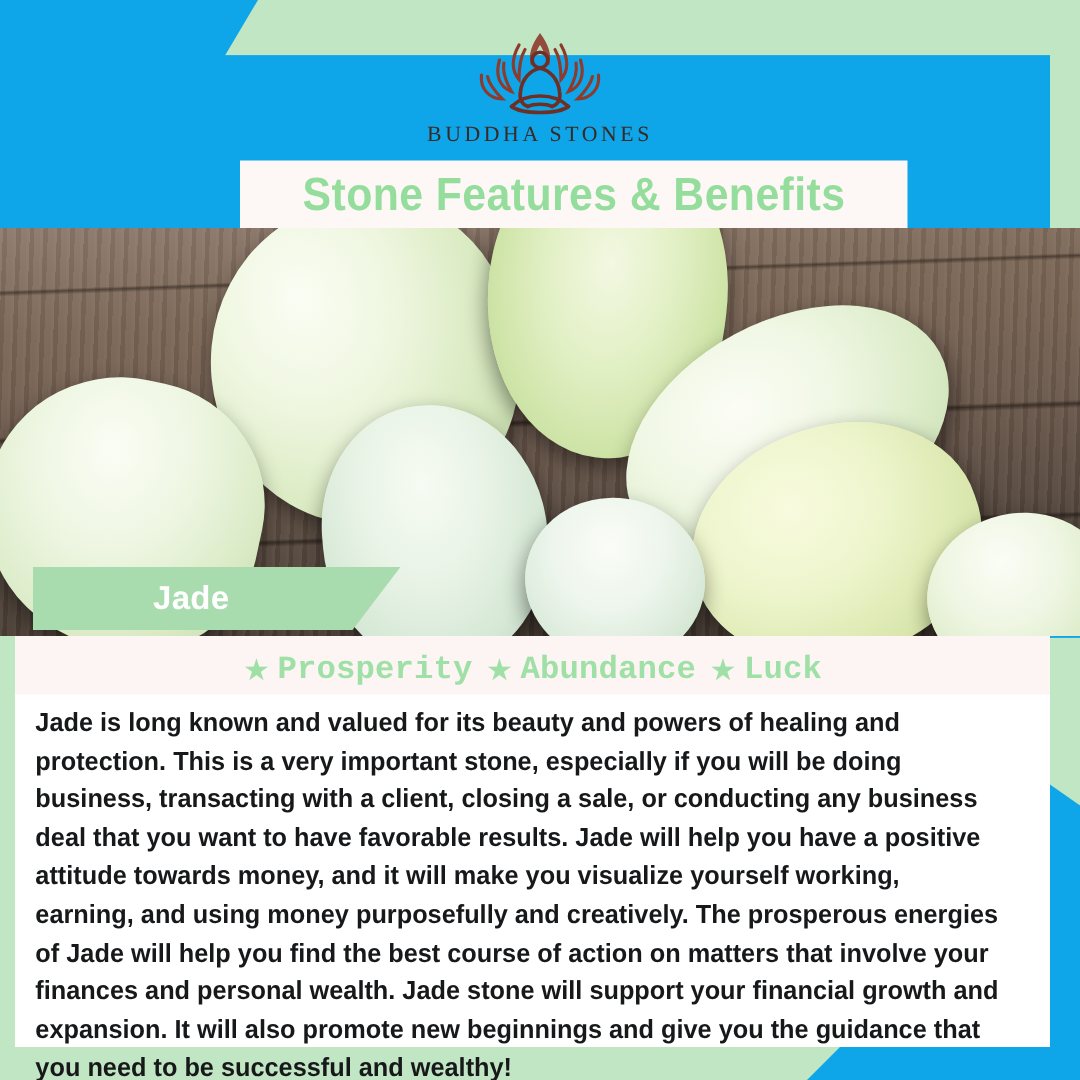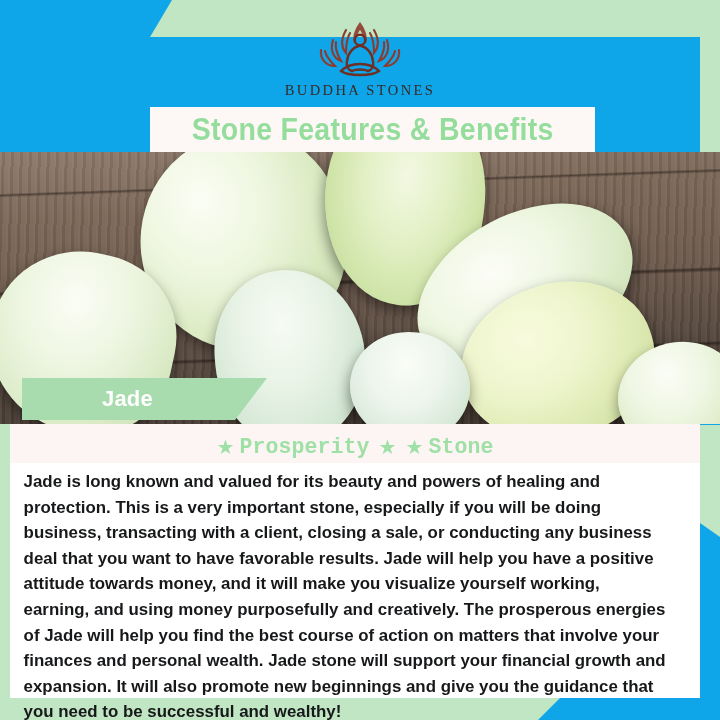--- a/index.html
+++ b/index.html
@@ -81,21 +81,21 @@
     font-family: "Liberation Serif", serif;
     font-size: 14.5px;
     letter-spacing: 2.4px;
     color: #3a2a26;
     font-weight: 400;
   }
 
   
   .title-banner {
     position: absolute;
-    top: 107px; left: 150px;
+    top: 107px; left: 160px;
     width: 445px; height: 45px;
     background: #fdf8f6;
     display: flex;
     align-items: center;
     justify-content: center;
     z-index: 4;
     text-align: right;
   }
   .title-text {
     font-size: 31px;
@@ -290,23 +290,24 @@
 
   <div class="card">
 
     <div class="benefits">
       <div class="benefit">
         <span class="benefit-star">★</span>
         <span class="benefit-label">Prosperity</span>
       </div>
       <div class="benefit">
         <span class="benefit-star">★</span>
+        <span class="benefit-label">Abundance</span>
       </div>
       <div class="benefit">
         <span class="benefit-star">★</span>
-        <span class="benefit-label">Stone</span>
+        <span class="benefit-label">Luck</span>
       </div>
     </div>
 
     <p class="body-text">Jade is long known and valued for its beauty and powers of healing and protection. This is a very important stone, especially if you will be doing business, transacting with a client, closing a sale, or conducting any business deal that you want to have favorable results. Jade will help you have a positive attitude towards money, and it will make you visualize yourself working, earning, and using money purposefully and creatively. The prosperous energies of Jade will help you find the best course of action on matters that involve your finances and personal wealth. Jade stone will support your financial growth and expansion. It will also promote new beginnings and give you the guidance that you need to be successful and wealthy!</p>
   </div>
 
 </div>
 
 </body></html>

